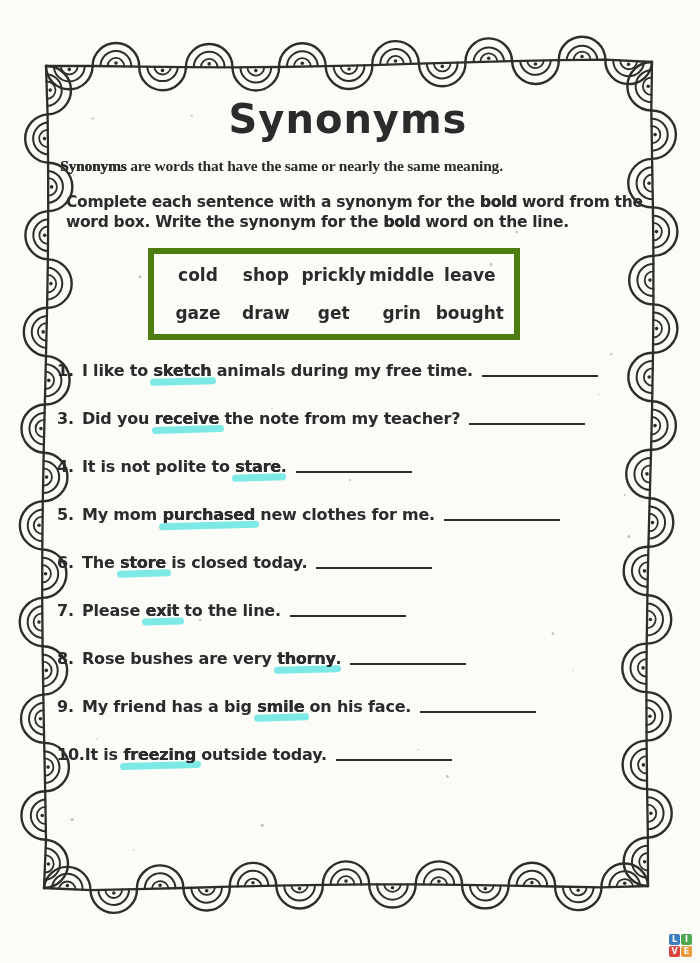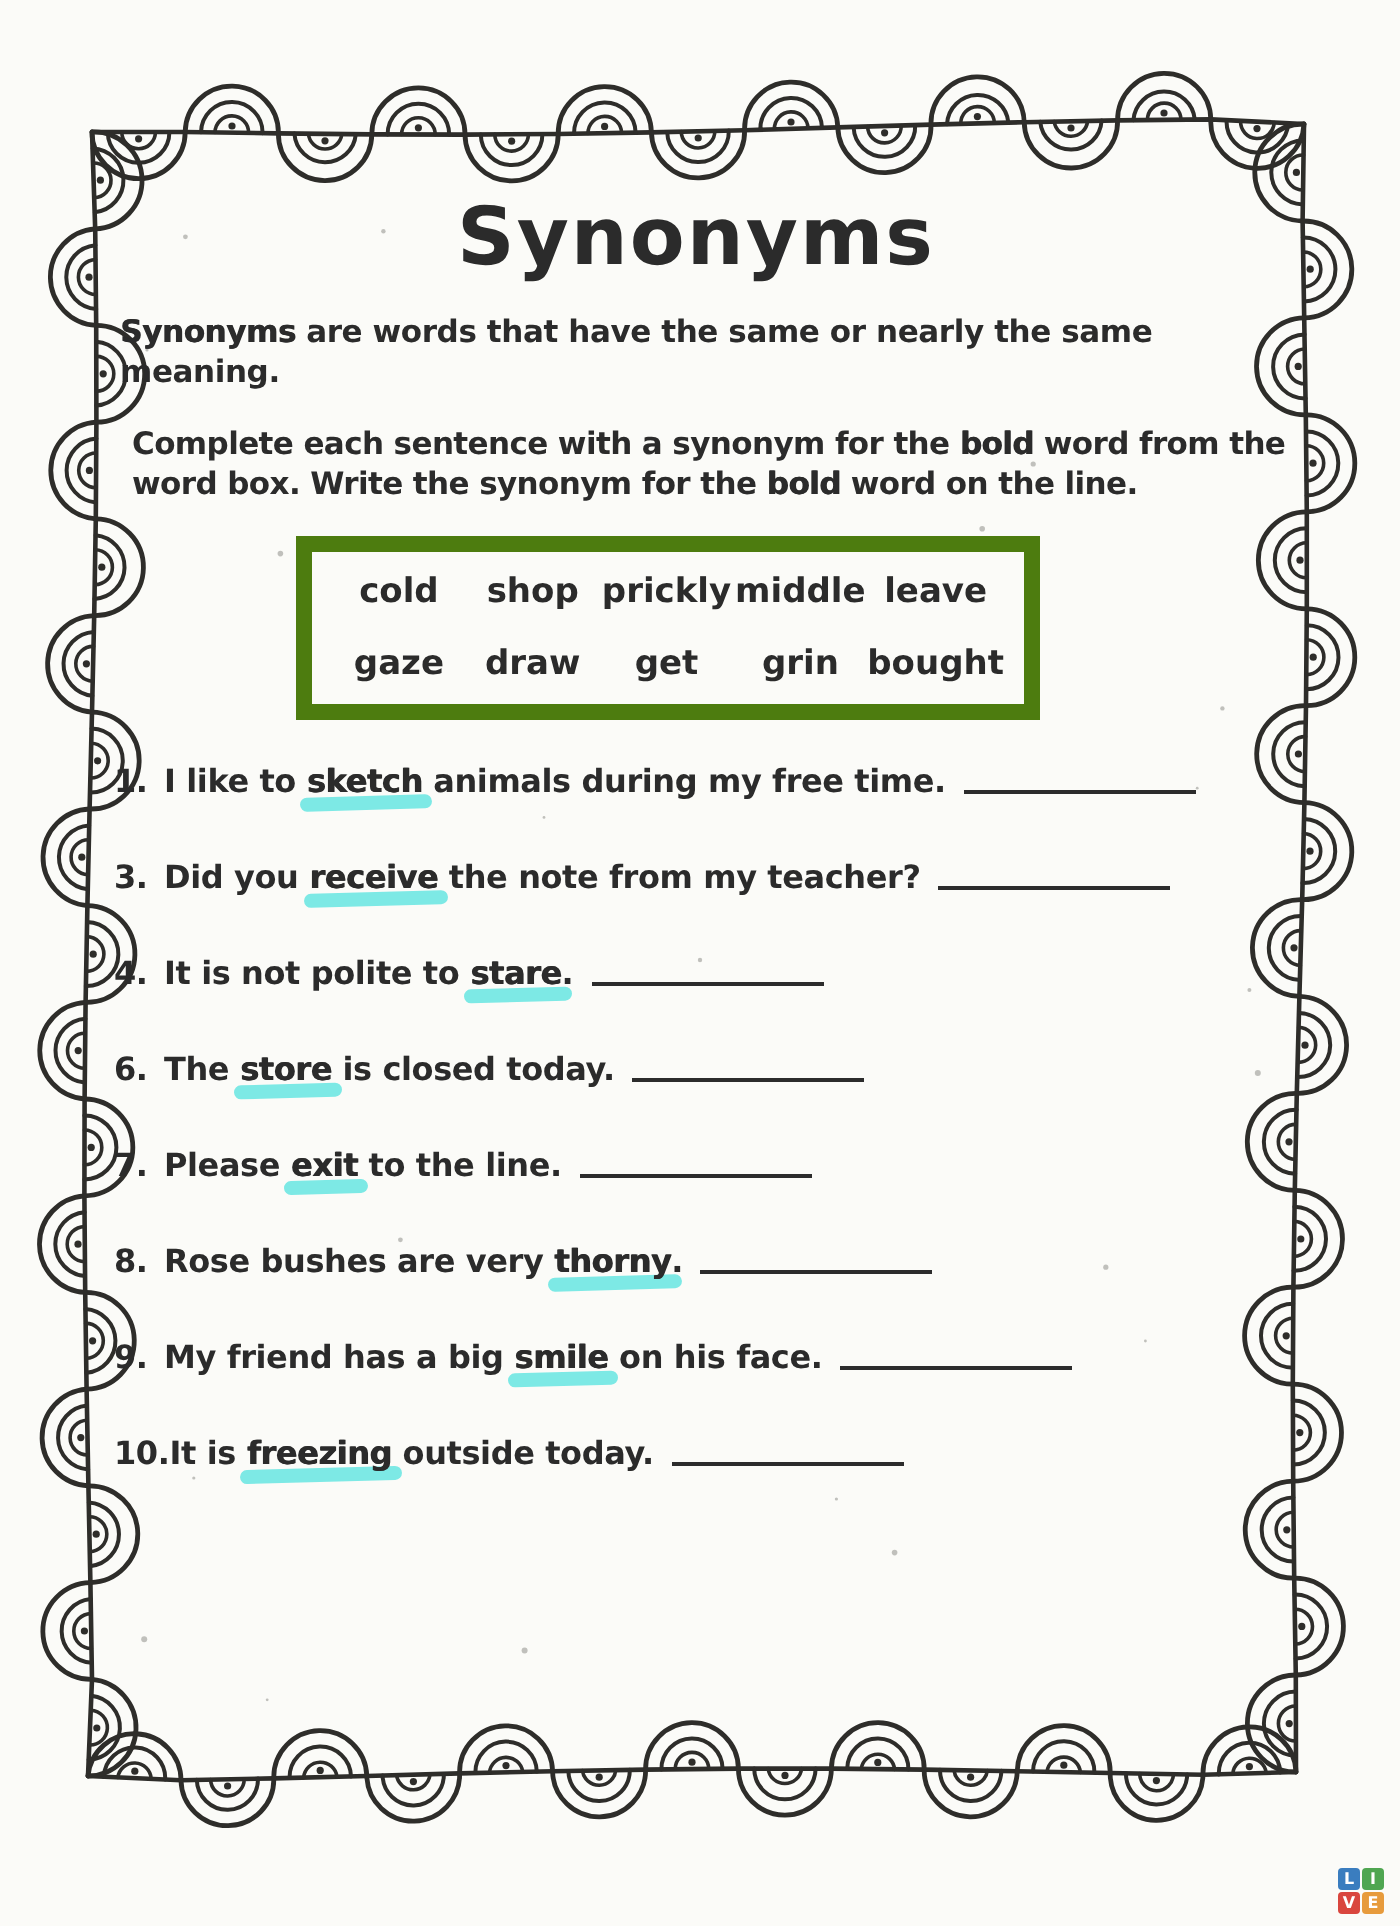--- a/index.html
+++ b/index.html
@@ -10,30 +10,30 @@
     color:var(--ink,#2b2b2b);
   }
   #border-svg{position:absolute;inset:0;pointer-events:none;}
   .content{position:absolute;left:52px;right:56px;top:94px;}
   .title{
     margin:0;text-align:center;font-size:40px;line-height:50px;
     font-weight:700;letter-spacing:1px;
   }
   .definition{
     margin:12px 0 0 8px;font-size:15.5px;font-weight:700;
-    letter-spacing:-0.2px;line-height:20px;
+    letter-spacing:-0.2px;line-height:20px;font-family:Liberation Serif, serif;
   }
   .lead,.key,.bold-word{text-shadow:0.4px 0 currentColor;}
   .instructions{
     margin:16px 0 0 14px;font-size:15.5px;font-weight:700;
     letter-spacing:-0.3px;line-height:20px;
   }
   .word-box{
     box-sizing:border-box;width:372px;height:92px;margin:16px 0 0 96px;
-    border:8px solid #4d7c0f;
+    border:6px solid #4d7c0f;
     display:grid;grid-template-rows:1fr 1fr;grid-template-columns:repeat(5,1fr);
     align-items:center;justify-items:center;
     font-size:17px;font-weight:700;padding:2px 10px;
   }
   .sentences{margin:20px 0 0 5px;font-size:16px;font-weight:700;letter-spacing:-0.2px;}
   .sentence{line-height:21px;margin-bottom:27px;white-space:nowrap;}
   .num{display:inline-block;min-width:25px;}
   .key{position:relative;z-index:0;}
   .key::after{
     content:"";position:absolute;left:-3px;right:-5px;bottom:-5px;height:7px;
@@ -351,20 +351,21 @@
 
   <div class="sentences">
 
     <div class="sentence"><span class="num">1.</span><span>I like to </span><span class="key">sketch</span><span> animals during my free time.</span><span class="wline"></span></div>
 
 
     <div class="sentence"><span class="num">3.</span><span>Did you </span><span class="key">receive</span><span> the note from my teacher?</span><span class="wline"></span></div>
 
     <div class="sentence"><span class="num">4.</span><span>It is not polite to </span><span class="key">stare</span><span>.</span><span class="wline"></span></div>
 
+    <div class="sentence"><span class="num">5.</span><span>My mom </span><span class="key">purchased</span><span> new clothes for me.</span><span class="wline"></span></div>
 
     <div class="sentence"><span class="num">6.</span><span>The </span><span class="key">store</span><span> is closed today.</span><span class="wline"></span></div>
 
     <div class="sentence"><span class="num">7.</span><span>Please </span><span class="key">exit</span><span> to the line.</span><span class="wline"></span></div>
 
     <div class="sentence"><span class="num">8.</span><span>Rose bushes are very </span><span class="key">thorny</span><span>.</span><span class="wline"></span></div>
 
     <div class="sentence"><span class="num">9.</span><span>My friend has a big </span><span class="key">smile</span><span> on his face.</span><span class="wline"></span></div>
 
     <div class="sentence"><span class="num">10.</span><span>It is </span><span class="key">freezing</span><span> outside today.</span><span class="wline"></span></div>

